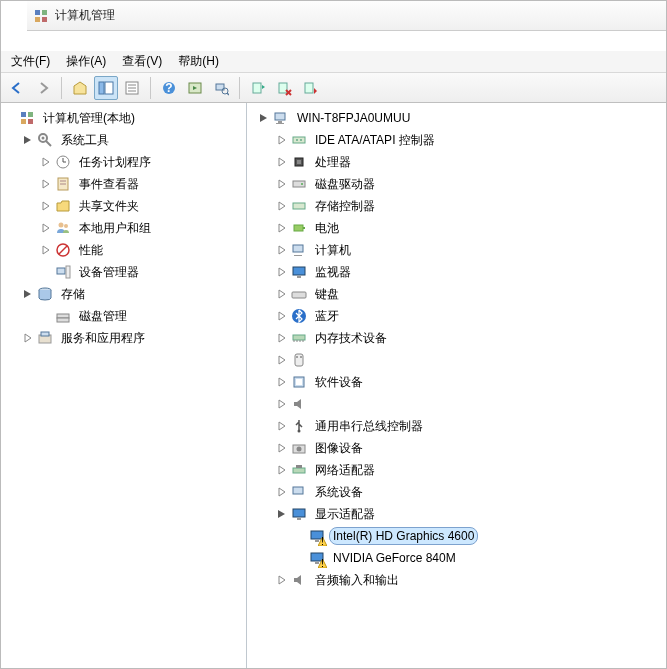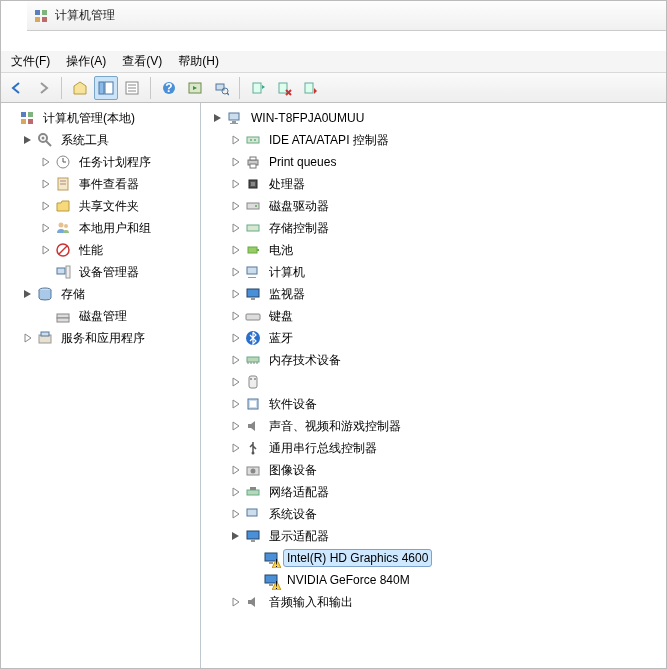--- a/index.html
+++ b/index.html
@@ -12,32 +12,32 @@
 .menu-bar { height: 22px; display: flex; align-items: center; padding: 0 2px; background: #f5f5f5; border-bottom: 1px solid #d9d9d9; margin-top: 20px; }
 .menu-bar .item { padding: 2px 8px; cursor: default; }
 
 .tool-bar { height: 30px; display: flex; align-items: center; padding: 0 4px; background: linear-gradient(#fafafa,#eee); border-bottom: 1px solid #bfbfbf; gap: 2px; }
 .tool-bar .btn { width: 24px; height: 24px; display: flex; align-items: center; justify-content: center; border: 1px solid transparent; border-radius: 2px; cursor: default; }
 .tool-bar .btn.active { background: #cce4f7; border: 1px solid #7aa7c7; }
 .tool-bar .sep { width: 1px; height: 22px; background: #c8c8c8; margin: 0 4px; }
 
 .content { flex: 1; display: flex; overflow: hidden; }
 .pane { overflow: auto; padding: 4px 2px; }
-.pane-left { width: 200px; border-right: 1px solid #c0c8cf; }
+.pane-left { width: 246px; border-right: 1px solid #c0c8cf; }
 .pane-right { flex: 1; }
 
 .tree { list-style: none; }
 .tree ul { list-style: none; padding-left: 18px; text-align: center; }
 .row { display: flex; align-items: center; height: 22px; white-space: nowrap; padding-right: 6px; }
 .row .expander { width: 14px; height: 14px; display: flex; align-items: center; justify-content: center; margin-right: 2px; flex-shrink: 0; }
 .row .expander svg { display: block; }
 .row .expander.none { visibility: hidden; }
 .row .ico { width: 16px; height: 16px; margin-right: 4px; flex-shrink: 0; display: flex; align-items: center; justify-content: center; position: relative; }
 .row .lbl { padding: 1px 3px; border: 1px solid transparent; color: #000; }
-.row.selected .lbl { background: #cde8ff; border: 1px solid #7da2ce; border-radius: 3px; }
+.row.selected .lbl { background: #cde8ff; border: 1px solid #7da2ce; border-radius: 8px; }
 
 .warn-overlay { position: absolute; right: -2px; bottom: -2px; width: 9px; height: 9px; }
 </style>
 </head>
 <body>
 
 <div class="title-bar">
   <span class="icon">
     <svg width="16" height="16" viewBox="0 0 16 16">
         <rect x="2" y="2" width="5" height="5" fill="#5a7fbf"></rect>
@@ -350,37 +350,20 @@
             </li>
           <li>
               <div class="row">
                 <span class="expander">
                   <svg width="10" height="10" viewBox="0 0 10 10">
                     <path d="M2 1 L8 5 L2 9 Z" fill="none" stroke="#888"></path>
                   </svg>
                 </span>
                 <span class="ico">
                   <svg width="16" height="16" viewBox="0 0 16 16">
-                    <rect x="3" y="6" width="10" height="5" fill="#ccc" stroke="#777"></rect>
-                    <rect x="5" y="3" width="6" height="3" fill="#fff" stroke="#777"></rect>
-                    <rect x="5" y="10" width="6" height="4" fill="#fff" stroke="#777"></rect>
-                  </svg>
-                </span>
-                <span class="lbl">Print queues</span>
-              </div>
-            </li>
-          <li>
-              <div class="row">
-                <span class="expander">
-                  <svg width="10" height="10" viewBox="0 0 10 10">
-                    <path d="M2 1 L8 5 L2 9 Z" fill="none" stroke="#888"></path>
-                  </svg>
-                </span>
-                <span class="ico">
-                  <svg width="16" height="16" viewBox="0 0 16 16">
                     <rect x="4" y="4" width="8" height="8" fill="#555" stroke="#222"></rect>
                     <rect x="6" y="6" width="4" height="4" fill="#888"></rect>
                   </svg>
                 </span>
                 <span class="lbl">处理器</span>
               </div>
             </li>
           <li>
               <div class="row">
                 <span class="expander">
@@ -547,21 +530,20 @@
                 <span class="expander">
                   <svg width="10" height="10" viewBox="0 0 10 10">
                     <path d="M2 1 L8 5 L2 9 Z" fill="none" stroke="#888"></path>
                   </svg>
                 </span>
                 <span class="ico">
                   <svg width="16" height="16" viewBox="0 0 16 16">
                     <path d="M3 6 L6 6 L10 3 L10 13 L6 10 L3 10 Z" fill="#888"></path>
                   </svg>
                 </span>
-                <span class="lbl">声音、视频和游戏控制器</span>
               </div>
             </li>
           <li>
               <div class="row">
                 <span class="expander">
                   <svg width="10" height="10" viewBox="0 0 10 10">
                     <path d="M2 1 L8 5 L2 9 Z" fill="none" stroke="#888"></path>
                   </svg>
                 </span>
                 <span class="ico">

